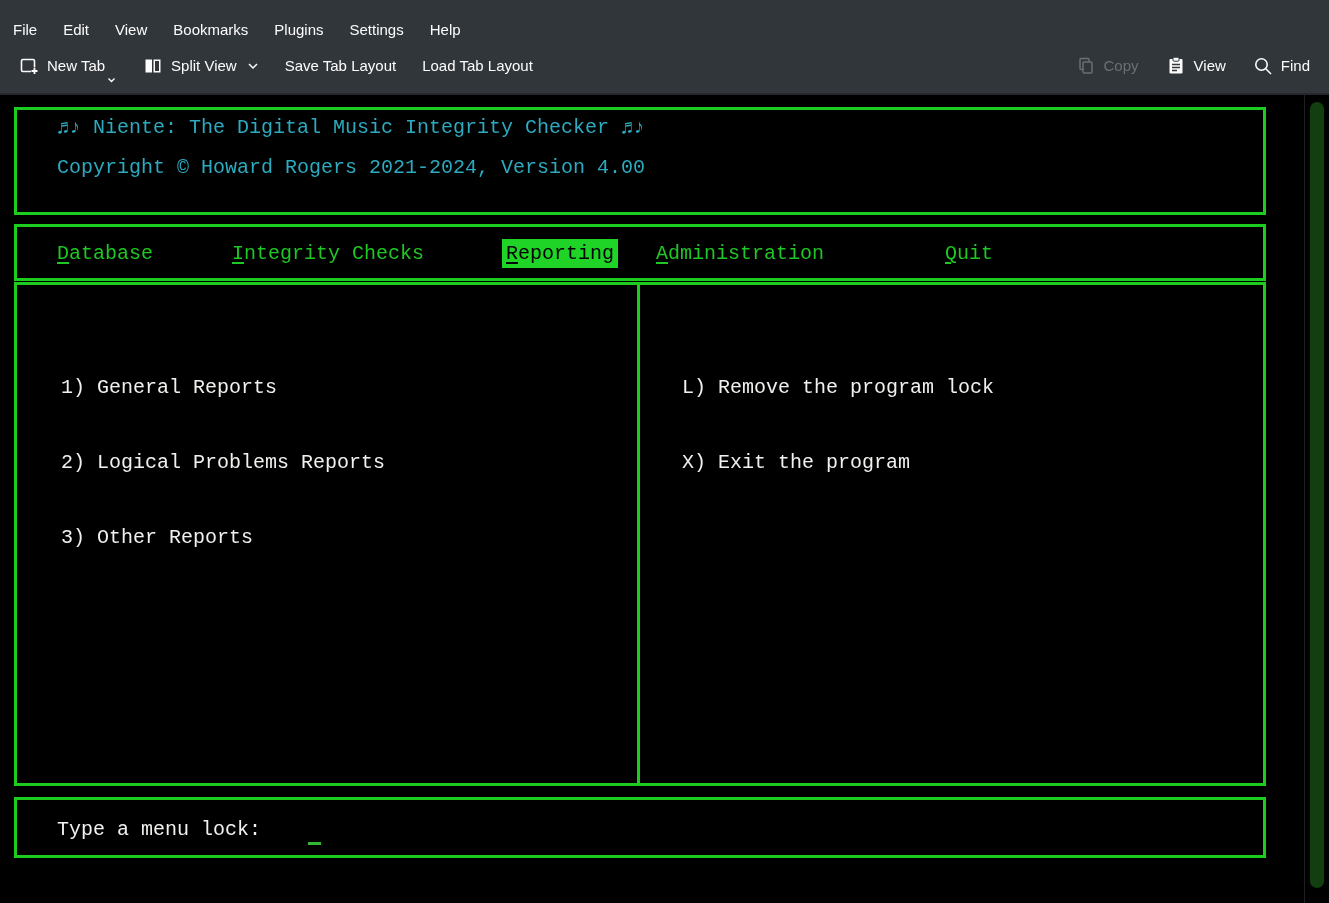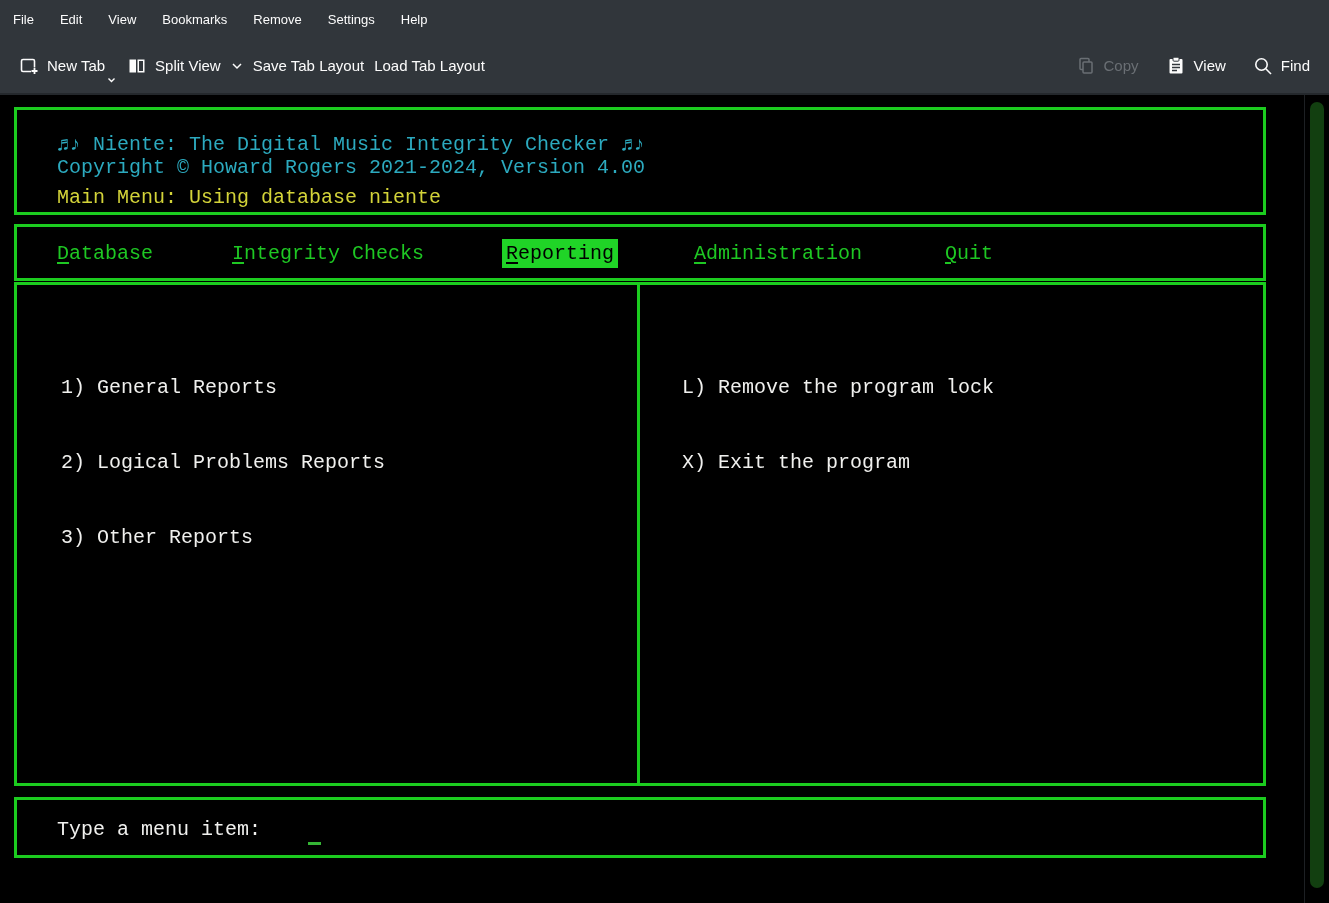--- a/index.html
+++ b/index.html
@@ -7,49 +7,49 @@
     --term-bg:#000000; --green:#1ccc1f; --green-text:#1ec723; --green-hl:#20d427;
     --cyan:#2caabf; --yellow:#d3d339; --white:#f0f0ee; --cursor:#35b535;
     --scroll-thumb:#123f10;
   }
   html,body{margin:0;padding:0}
   body{width:1329px;height:903px;background:var(--term-bg);overflow:hidden;
        font-family:"Liberation Sans",sans-serif;position:relative}
 
   
   .chrome{position:absolute;top:0;left:0;width:1329px;height:95px;background:var(--chrome-bg)}
-  .menubar{height:38px;display:flex;align-items:center;color:var(--chrome-text);font-size:13px}
+  .menubar{height:38px;display:flex;align-items:flex-end;color:var(--chrome-text);font-size:15px}
   .menubar .mi{padding:0 13px;cursor:default}
   .toolbar{height:55px;display:flex;align-items:center;color:var(--chrome-text);
            font-size:15px;border-bottom:2px solid #24282c}
-  .tb-left{display:flex;align-items:center;gap:10px;margin-left:18px}
+  .tb-left{display:flex;align-items:center;gap:26px;margin-left:18px}
   .tb-right{display:flex;align-items:flex-end;gap:26px;margin-left:auto;margin-right:19px}
   .tb-btn{display:flex;align-items:center;gap:7px;background:none;border:none;
           color:var(--chrome-text);font-size:15px;font-family:inherit;padding:0;cursor:default}
   .tb-btn.disabled{color:var(--chrome-disabled)}
   .tb-btn svg{display:block}
   .mini-chevron{align-self:flex-end;margin-left:-5px;margin-bottom:-7px}
 
   
   .terminal{position:absolute;top:95px;left:0;width:1304px;height:808px;background:var(--term-bg);
             font-family:"Liberation Mono",monospace;font-size:20px;color:var(--white)}
   .box{position:absolute;left:14px;width:1252px;border:3px solid var(--green);box-sizing:border-box}
   #box-title{top:12px;height:108px}
   #box-menu{top:129px;height:57px}
   #box-content{top:187px;height:504px}
   #divider{position:absolute;left:637px;top:187px;width:3px;height:504px;background:var(--green)}
   #box-prompt{top:702px;height:61px}
 
   .tline{position:absolute;line-height:29px;white-space:pre}
-  #t-title{top:35px;left:57px;color:var(--cyan)}
+  #t-title{top:18px;left:57px;color:var(--cyan)}
   #t-copy{top:58px;left:57px;color:var(--cyan)}
   #t-status{top:88px;left:57px;color:var(--yellow)}
 
   .tmenu-item{position:absolute;top:144px;line-height:29px;color:var(--green-text);white-space:pre;cursor:default}
-  #tm-0{left:57px} #tm-1{left:232px} #tm-2{left:506px} #tm-3{left:694px} #tm-4{left:945px}
+  #tm-0{left:57px} #tm-1{left:232px} #tm-2{left:506px} #tm-3{left:656px} #tm-4{left:945px}
   .tmenu-item.selected{background:var(--green-hl);color:#000;padding:0 4px;margin-left:-4px}
   .key{text-decoration:underline;text-underline-offset:3px}
 
   .panel{position:absolute;white-space:pre}
   .panel .prow{line-height:29px}
   #p-left{top:232px;left:61px}
   #p-right{top:232px;left:682px}
 
   #t-prompt{top:720px;left:57px}
   #cursor{position:absolute;top:747px;left:308px;width:13px;height:3px;background:var(--cursor)}
@@ -63,21 +63,21 @@
 </head>
 <body>
 
 <div class="chrome">
 
   <div class="menubar">
     <span class="mi">File</span>
     <span class="mi">Edit</span>
     <span class="mi">View</span>
     <span class="mi">Bookmarks</span>
-    <span class="mi">Remove</span>
+    <span class="mi">Plugins</span>
     <span class="mi">Settings</span>
     <span class="mi">Help</span>
   </div>
 
   <div class="toolbar">
     <div class="tb-left">
 
       <button class="tb-btn">
         <svg width="22" height="22" viewBox="0 0 22 22">
           <rect x="3.5" y="4.5" width="13" height="12" rx="1.5" fill="none" stroke="currentColor" stroke-width="1.6"></rect>
@@ -143,38 +143,37 @@
 <div class="terminal">
 
   <div class="box" id="box-title"></div>
   <div class="box" id="box-menu"></div>
   <div class="box" id="box-content"></div>
   <div id="divider"></div>
   <div class="box" id="box-prompt"></div>
 
   <div class="tline" id="t-title">♬♪ Niente: The Digital Music Integrity Checker ♬♪</div>
   <div class="tline" id="t-copy">Copyright © Howard Rogers 2021-2024, Version 4.00</div>
-  <div class="tline" id="t-status">Main Menu: Using database niente</div>
 
   <span class="tmenu-item" id="tm-0"><span class="key">D</span><span>atabase</span></span>
   <span class="tmenu-item" id="tm-1"><span class="key">I</span><span>ntegrity Checks</span></span>
   <span class="tmenu-item selected" id="tm-2"><span class="key">R</span><span>eporting</span></span>
   <span class="tmenu-item" id="tm-3"><span class="key">A</span><span>dministration</span></span>
   <span class="tmenu-item" id="tm-4"><span class="key">Q</span><span>uit</span></span>
 
   <div class="panel" id="p-left">
     <div class="prow">1) General Reports</div>
     <div class="prow">2) Logical Problems Reports</div>
     <div class="prow">3) Other Reports</div>
   </div>
 
   <div class="panel" id="p-right">
     <div class="prow">L) Remove the program lock</div>
     <div class="prow">X) Exit the program</div>
   </div>
 
-  <div class="tline" id="t-prompt">Type a menu item:</div>
+  <div class="tline" id="t-prompt">Type a menu lock:</div>
   <div id="cursor"></div>
 </div>
 
 <div class="scrollbar">
   <div class="scroll-thumb"></div>
 </div>
 
 </body></html>

